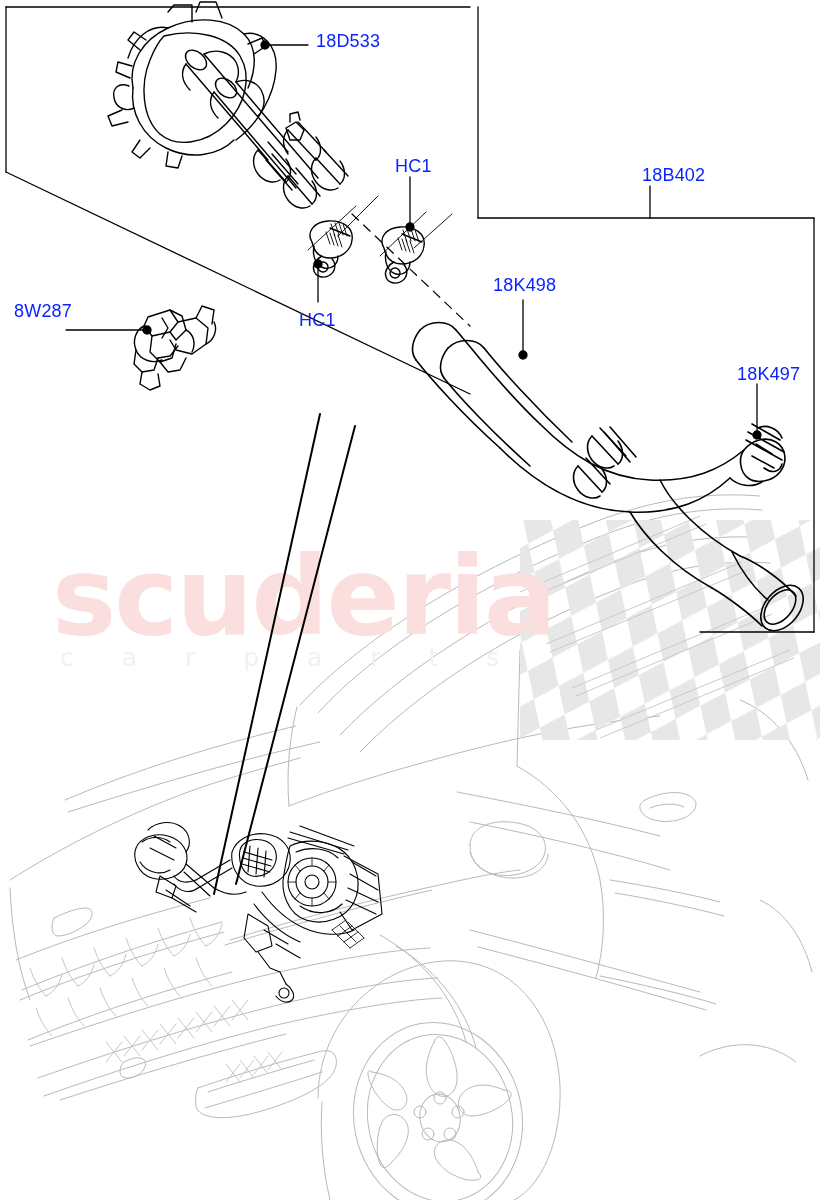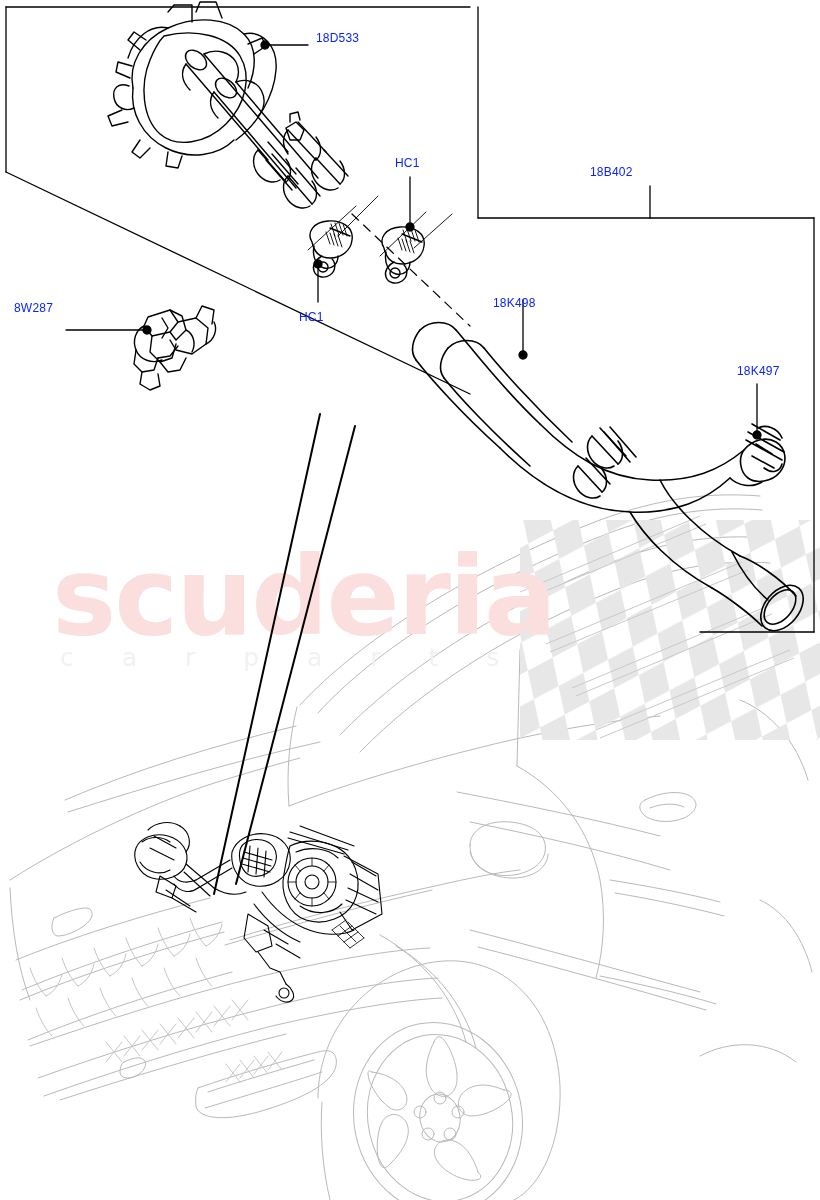--- a/index.html
+++ b/index.html
@@ -9,21 +9,21 @@
     font-family:"Liberation Sans","DejaVu Sans",sans-serif;
   }
   #stage{position:absolute;left:0;top:0;width:820px;height:1200px;}
   #stage svg{position:absolute;left:0;top:0;width:820px;height:1200px;}
   .layer{position:absolute;left:0;top:0;width:820px;height:1200px;}
 
   
   .callout{
     position:absolute;
     color:#0a24ff;
-    font-size:12px;
+    font-size:18px;
     font-weight:400;
     letter-spacing:0.2px;
     white-space:nowrap;
     line-height:1;
     font-family:"Liberation Sans","DejaVu Sans",sans-serif;
   }
 
   
   #wm-brand{
     position:absolute;
@@ -533,20 +533,20 @@
         <path d="M757,384 L757,432"></path>
         <circle cx="757" cy="435" r="4" fill="#000"></circle>
       </g>
 
     </g>
   </svg>
 
   <div class="layer">
     <div class="callout" style="left:316px;top:32px;">18D533</div>
     <div class="callout" style="left:395px;top:157px;">HC1</div>
-    <div class="callout" style="left:590px;top:166px;">18B402</div>
-    <div class="callout" style="left:493px;top:297px;">18K498</div>
+    <div class="callout" style="left:642px;top:166px;">18B402</div>
+    <div class="callout" style="left:493px;top:276px;">18K498</div>
     <div class="callout" style="left:14px;top:302px;">8W287</div>
     <div class="callout" style="left:299px;top:311px;">HC1</div>
     <div class="callout" style="left:737px;top:365px;">18K497</div>
   </div>
 
 </div>
 
 </body></html>

